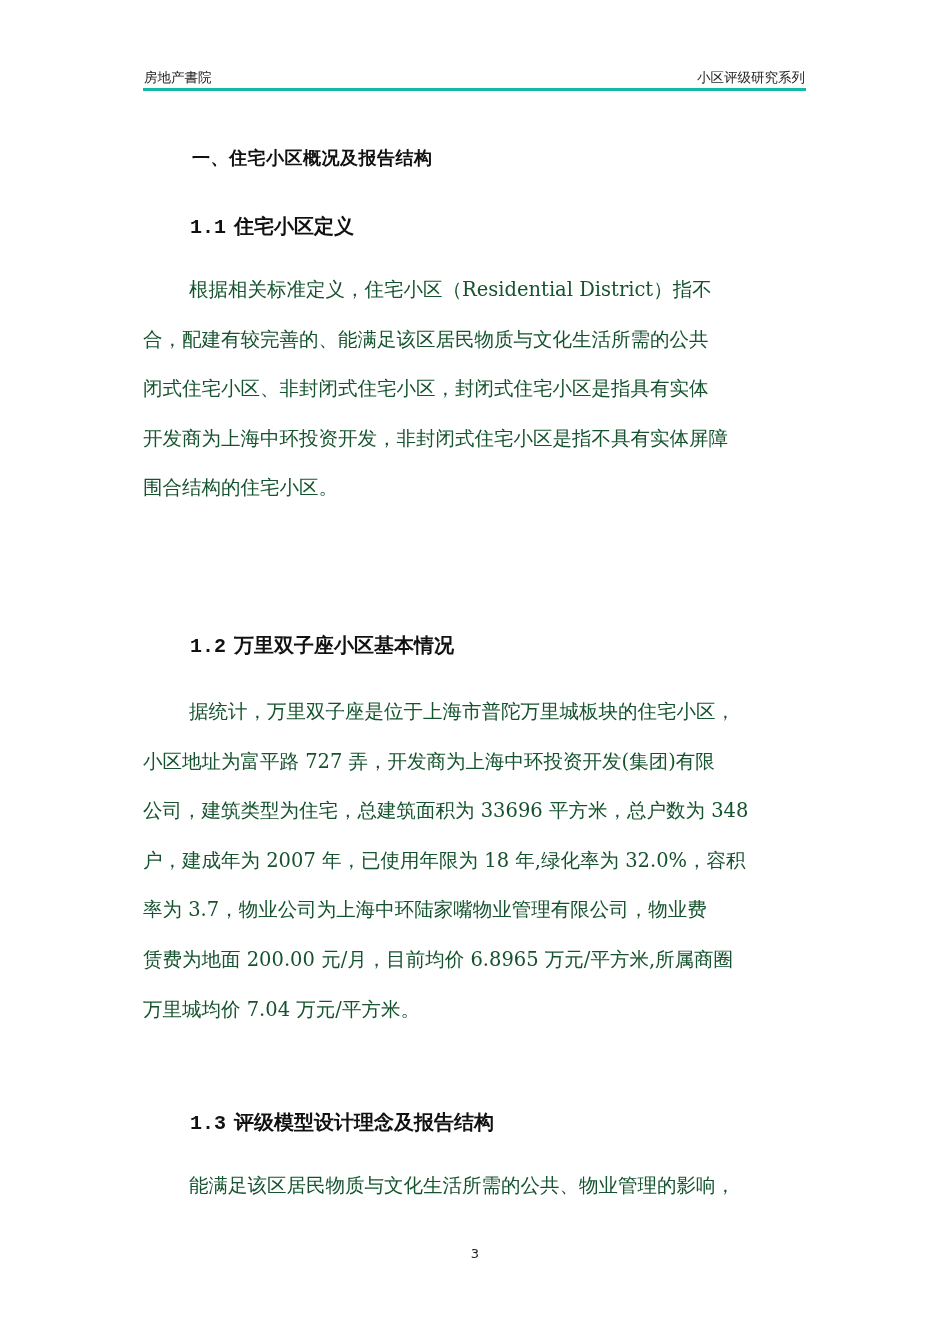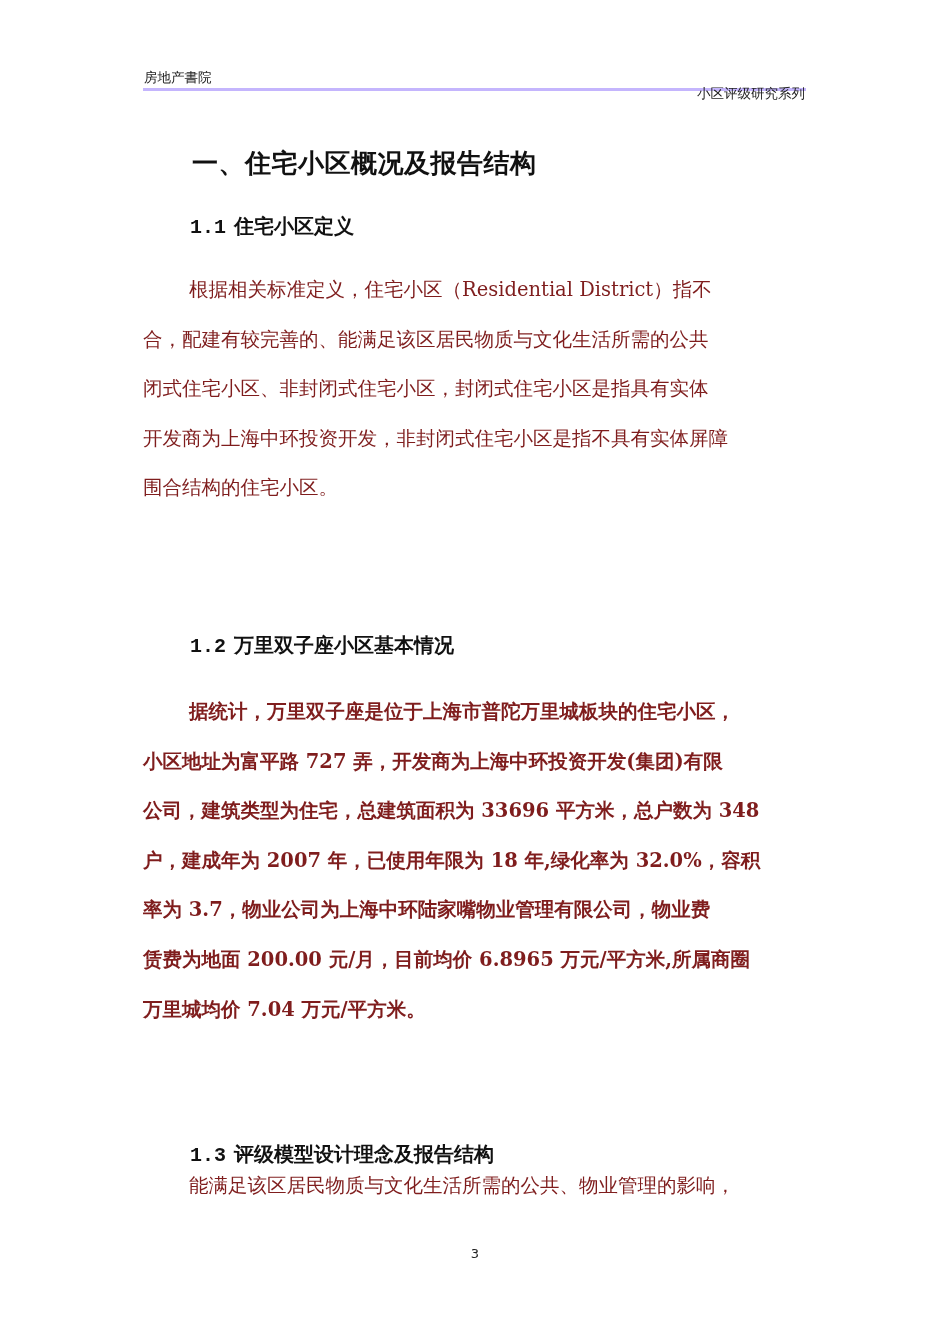--- a/index.html
+++ b/index.html
@@ -14,33 +14,33 @@
       overflow: hidden;
       color: #111111;
       font-family: "DejaVu Serif", "Liberation Serif", serif;
     }
     .page-header {
       position: absolute;
       left: 143px;
       top: 66px;
       width: 663px;
       height: 22px;
-      border-bottom: 3px solid #c4b5fd;
+      border-bottom: 3px solid #14b8a6;
       font-family: "DejaVu Sans", "Liberation Sans", sans-serif;
       font-size: 13.5px;
       color: #222;
     }
     .page-header .left { position: absolute; left: 1px; top: 3px; }
-    .page-header .right { position: absolute; right: 1px; top: 3px; margin-top: 16px; }
+    .page-header .right { position: absolute; right: 1px; top: 3px; }
 
     .h1 {
       position: absolute;
       left: 192px;
       top: 146px;
-      font-size: 26px;
+      font-size: 18px;
       font-weight: bold;
       letter-spacing: 0.5px;
       font-family: "DejaVu Sans", "Liberation Sans", sans-serif;
       color: #111;
     }
     .h2 {
       position: absolute;
       left: 190px;
       font-size: 20px;
       font-weight: bold;
@@ -48,21 +48,21 @@
       color: #111;
       white-space: nowrap;
     }
     .h2 .num { font-family: Liberation Mono, monospace; font-weight: bold; margin-right: 8px; }
 
     .para {
       position: absolute;
       left: 143px;
       width: 670px;
       font-size: 19.5px;
-      color: #7f1d1d;
+      color: #14532d;
     }
     .para .line {
       display: block;
       height: 49.6px;
       line-height: 30px;
       white-space: nowrap;
     }
     .para .line.indent { padding-left: 46px; }
 
     .page-number {
@@ -93,30 +93,30 @@
   <span class="line indent">根据相关标准定义，住宅小区（Residential District）指不</span>
   <span class="line">合，配建有较完善的、能满足该区居民物质与文化生活所需的公共</span>
   <span class="line">闭式住宅小区、非封闭式住宅小区，封闭式住宅小区是指具有实体</span>
   <span class="line">开发商为上海中环投资开发，非封闭式住宅小区是指不具有实体屏障</span>
   <span class="line">围合结构的住宅小区。</span>
 </div>
 
 <div class="h2" style="top:632px;">
   <span class="num">1.2</span><span>万里双子座小区基本情况</span>
 </div>
-<div class="para" style="top:697px;font-weight:bold;">
+<div class="para" style="top:697px;">
   <span class="line indent">据统计，万里双子座是位于上海市普陀万里城板块的住宅小区，</span>
   <span class="line">小区地址为富平路 727 弄，开发商为上海中环投资开发(集团)有限</span>
   <span class="line">公司，建筑类型为住宅，总建筑面积为 33696 平方米，总户数为 348</span>
   <span class="line">户，建成年为 2007 年，已使用年限为 18 年,绿化率为 32.0%，容积</span>
   <span class="line">率为 3.7，物业公司为上海中环陆家嘴物业管理有限公司，物业费</span>
   <span class="line">赁费为地面 200.00 元/月，目前均价 6.8965 万元/平方米,所属商圈</span>
   <span class="line">万里城均价 7.04 万元/平方米。</span>
 </div>
 
-<div class="h2" style="top:1109px;margin-top:32px;">
+<div class="h2" style="top:1109px;">
   <span class="num">1.3</span><span>评级模型设计理念及报告结构</span>
 </div>
 <div class="para" style="top:1171px;">
   <span class="line indent">能满足该区居民物质与文化生活所需的公共、物业管理的影响，</span>
 </div>
 
 <div class="page-number">3</div>
 
 </body></html>

